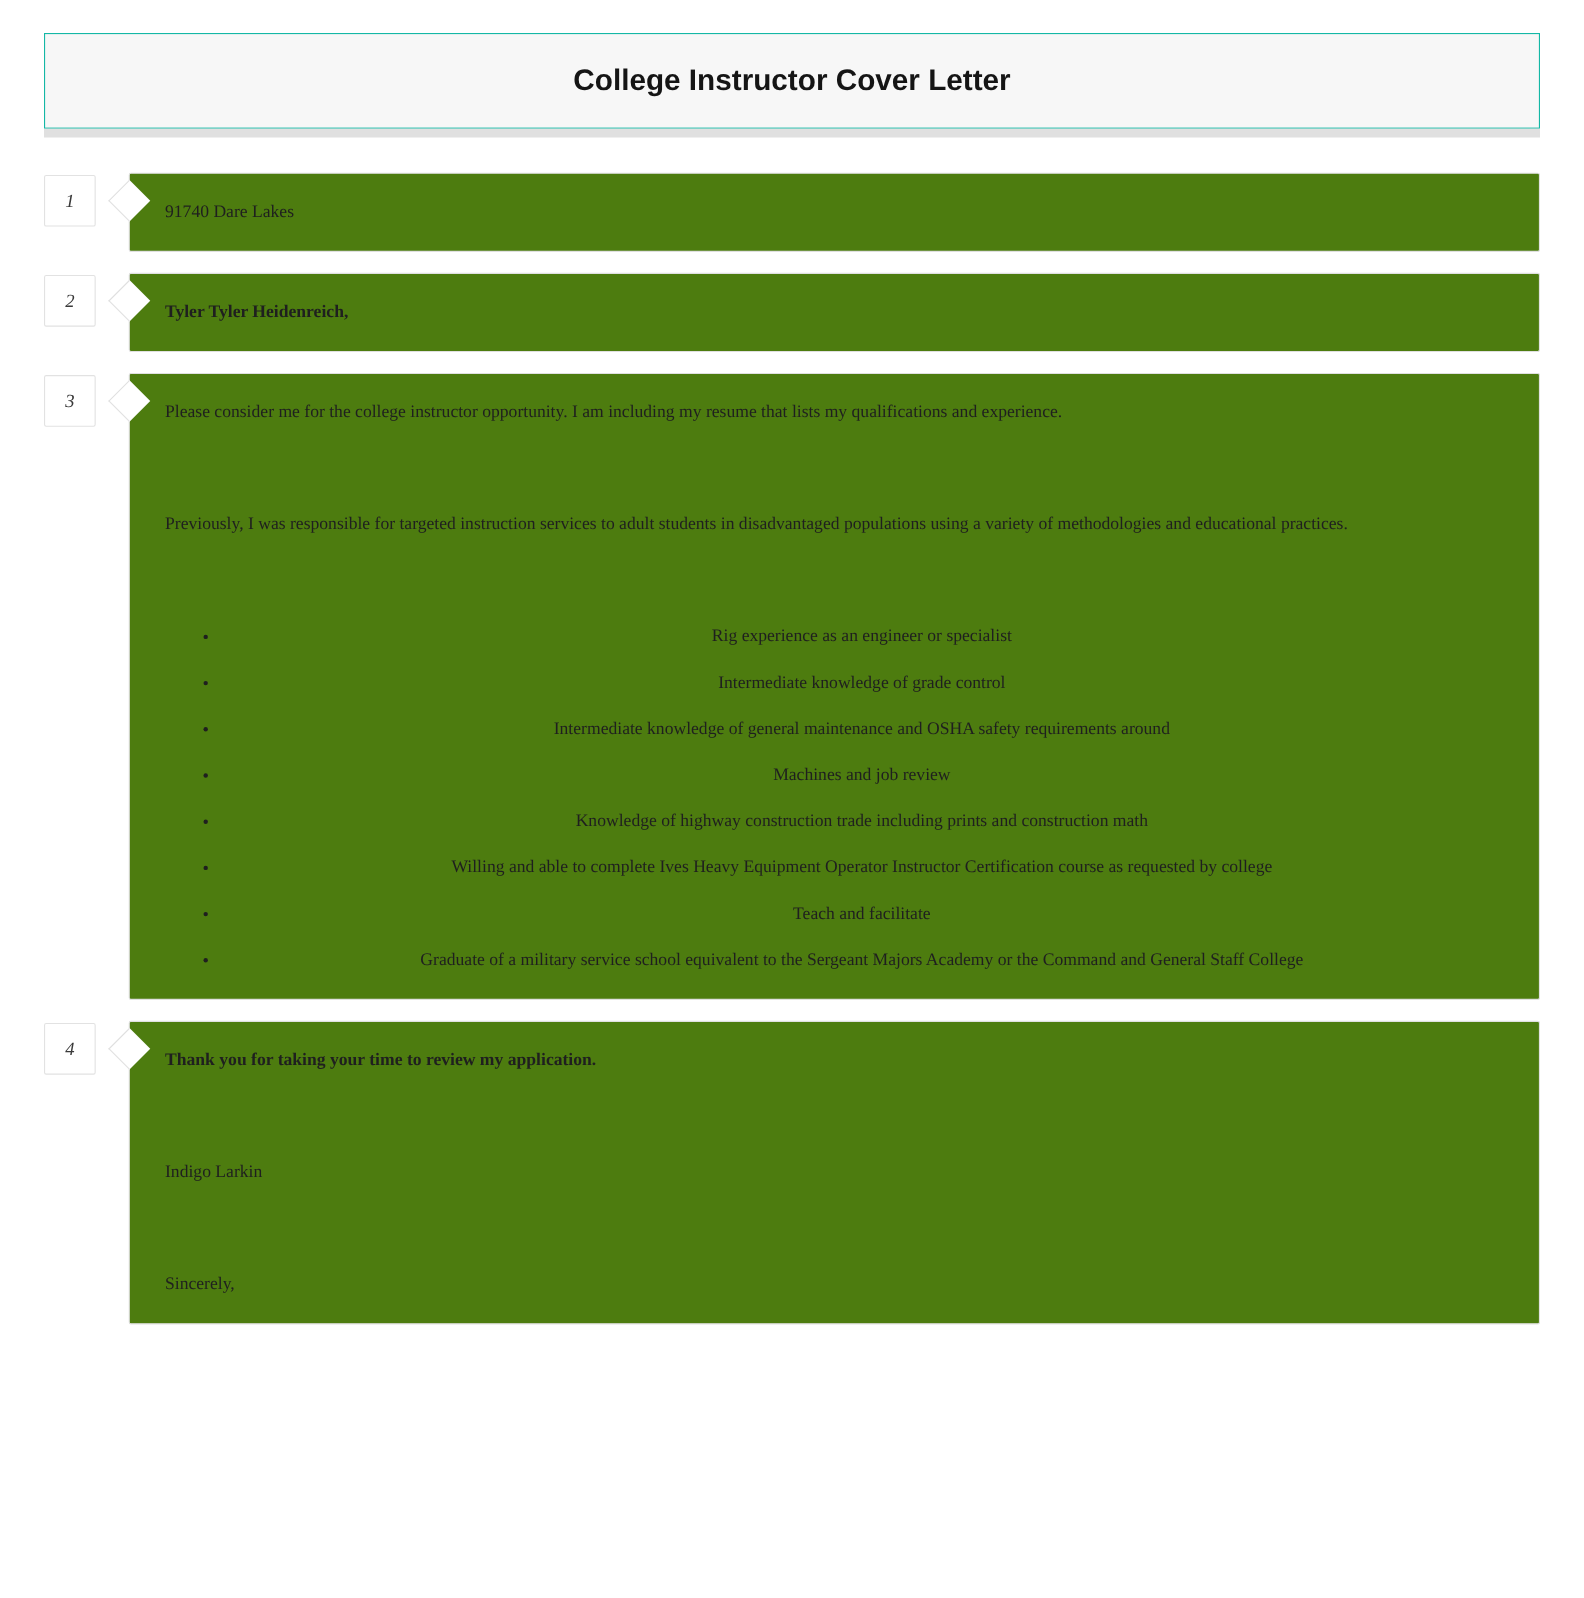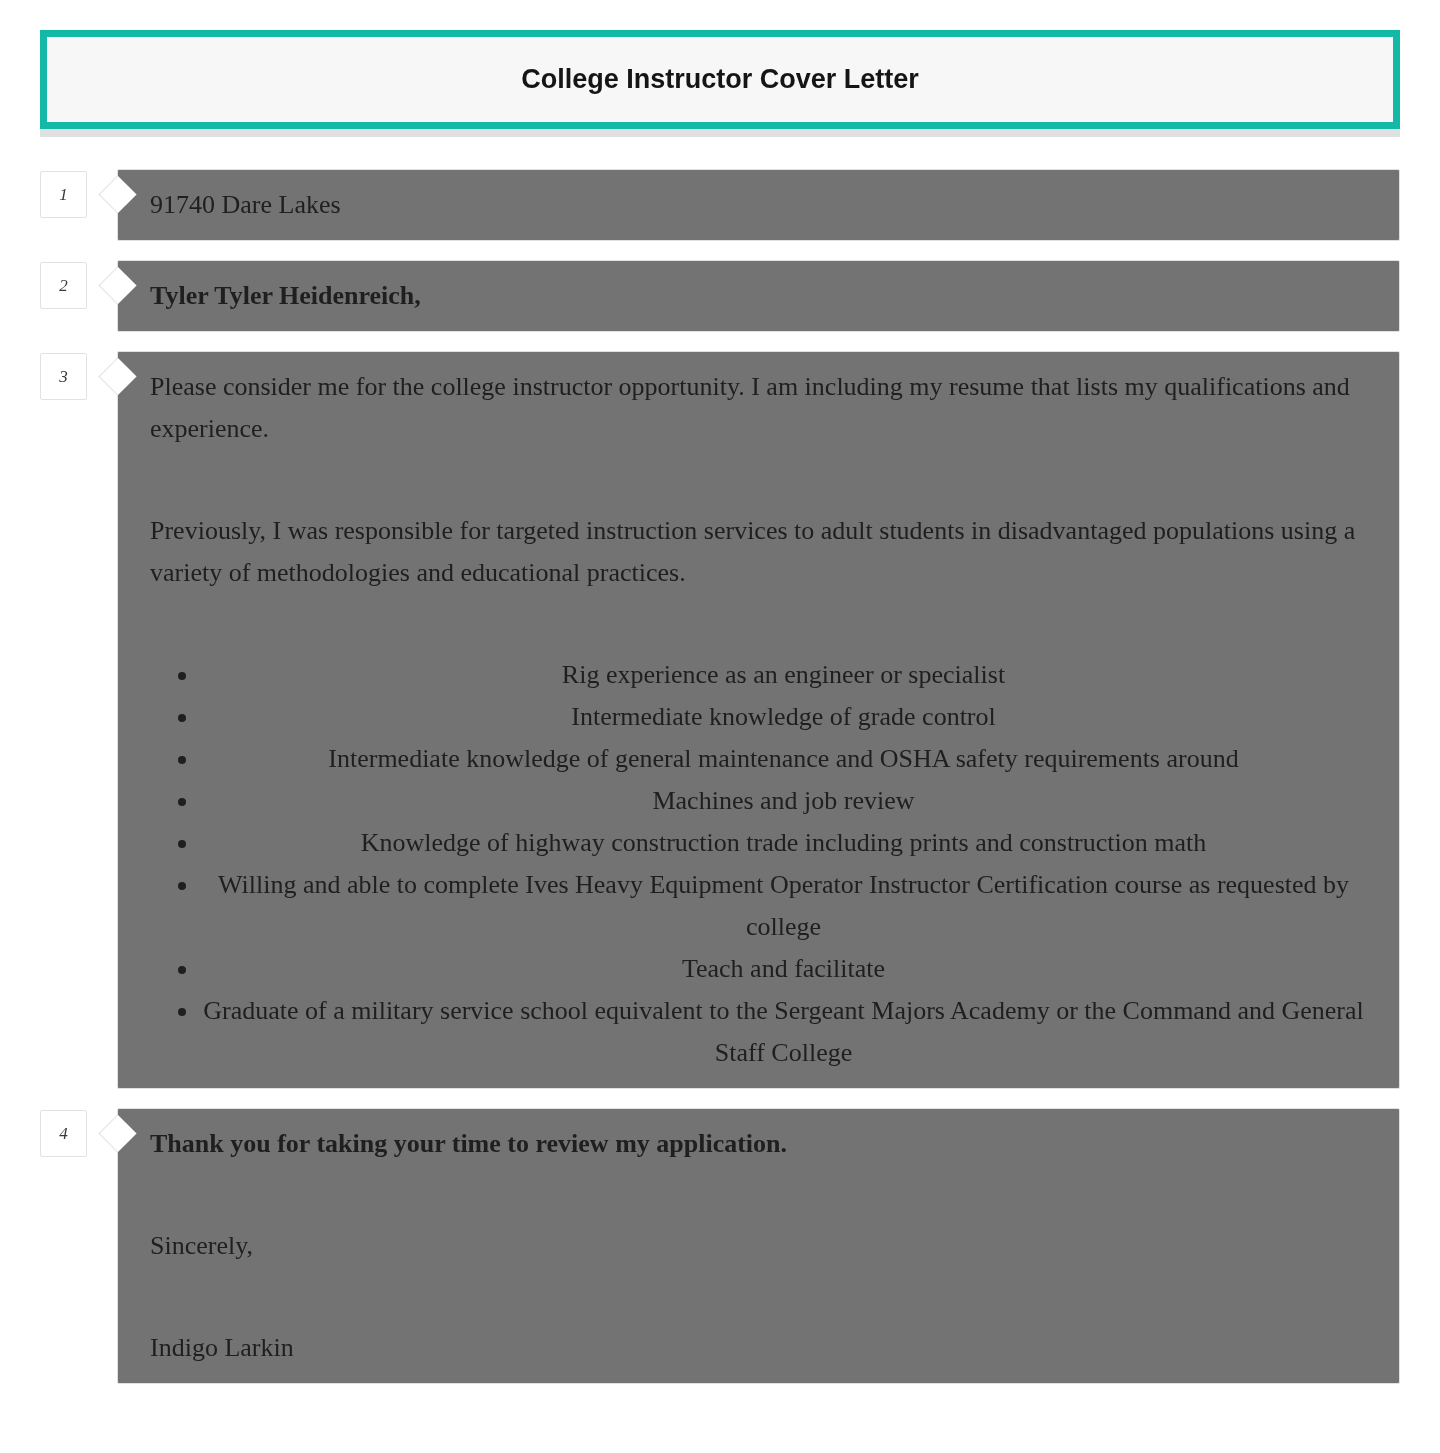--- a/index.html
+++ b/index.html
@@ -15,21 +15,21 @@
     min-height:1453px;
     background:#ffffff;
     font-family:"Liberation Serif","DejaVu Serif",serif;
     color:var(--text);
   }
   .header-wrap{
     margin:30px 40px 0 40px;
   }
   .header-box{
     background:var(--header-bg);
-    border:7px solid #14b8a6;
+    border:1px solid #14b8a6;
     text-align:center;
     padding:27px 10px;
   }
   .header-title{
     font-family:"Liberation Sans","DejaVu Sans",sans-serif;
     font-weight:bold;
     font-size:27px;
     line-height:31px;
     color:#151515;
   }
@@ -61,25 +61,25 @@
     align-items:center;
     justify-content:center;
   }
   .badge-num{
     font-style:italic;
     font-size:17px;
     color:#3a3a3a;
   }
   .box{
     position:relative;
-    background:#737373;
+    background:#4d7c0f;
     border:1px solid var(--box-border);
     border-radius:2px;
     padding:14px 32px;
-    font-size:26px;
+    font-size:16px;
     line-height:42px;
   }
   .box::before{
     content:"";
     position:absolute;
     top:11px;
     left:-14px;
     width:26px;
     height:26px;
     background:#ffffff;
@@ -156,18 +156,18 @@
       </ul>
     </div>
   </div>
 
   <div class="section">
     <div class="badge">
       <span class="badge-num">4</span>
     </div>
     <div class="box">
       <p class="bold-line">Thank you for taking your time to review my application.</p>
+      <p>Indigo Larkin</p>
       <p>Sincerely,</p>
-      <p>Indigo Larkin</p>
     </div>
   </div>
 
 </div>
 
 </body></html>

